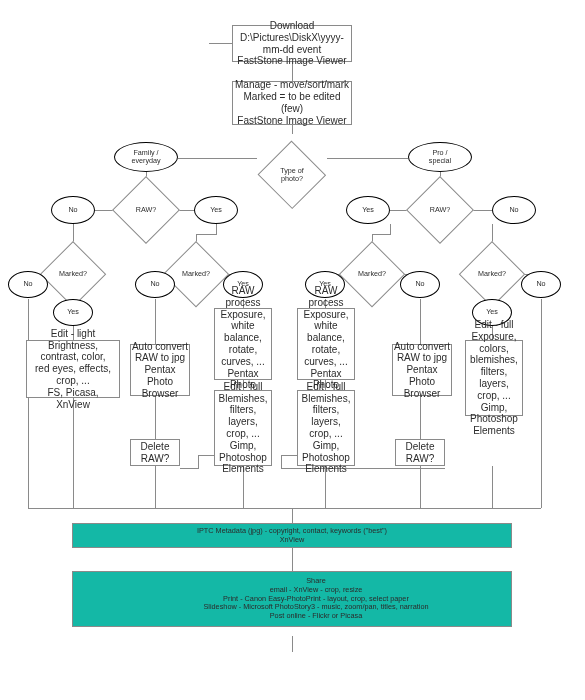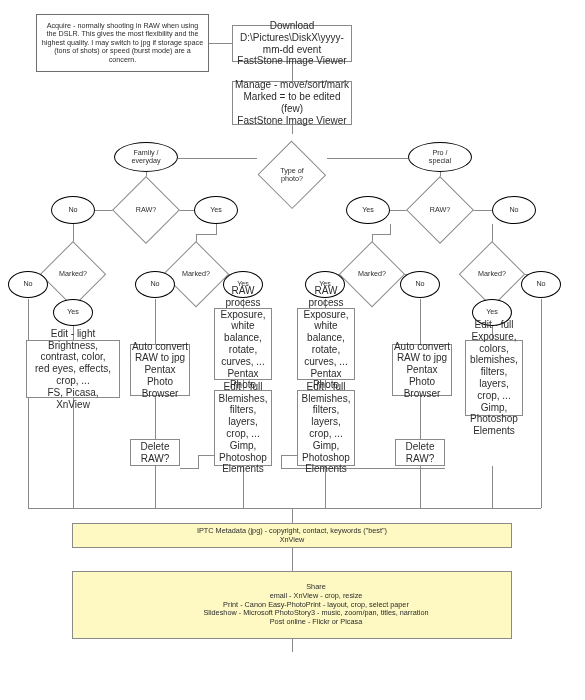--- a/index.html
+++ b/index.html
@@ -31,21 +31,21 @@
     line-height: 1.18;
     white-space: pre-line;
   }
   .box {
     border: 1px solid #8a8a8a;
     background: #ffffff;
     font-size: 10px;
   }
   .wide-box {
     border: 1px solid #8a8a8a;
-    background: #fef9c3;
+    background: #14b8a6;
     font-size: 7.3px;
   }
   .note {
     border: 1px solid #6e6e6e;
     background: #ffffff;
     font-size: 7.2px;
     padding: 2px 4px;
   }
   .ellipse {
     border: 1px solid #000000;
@@ -168,21 +168,20 @@
       <path d="M28 508 H541"></path>
 
       <path d="M292 508 V523"></path>
 
       <path d="M292 548 V571"></path>
 
       <path d="M292 636 V652"></path>
     </g>
   </svg>
 
-  <div class="node note" style="left:36px; top:14px; width:173px; height:58px;">Acquire - normally shooting in RAW when using the DSLR.  This gives the most flexibility and the highest quality.  I may switch to jpg if storage space (tons of shots) or speed (burst mode) are a concern.</div>
 
   <div class="node box" style="left:232px; top:25px; width:120px; height:37px;">Download
 D:\Pictures\DiskX\yyyy-mm-dd event
 FastStone Image Viewer</div>
 
   <div class="node box" style="left:232px; top:81px; width:120px; height:44px;">Manage - move/sort/mark
 Marked = to be edited (few)
 FastStone Image Viewer</div>
 
   <div class="diamond-wrap" style="left:257px; top:141px; width:70px; height:68px;">
@@ -311,20 +310,20 @@
 blemishes,
 filters, layers,
 crop, ...
 Gimp,
 Photoshop
 Elements</div>
 
   <div class="node wide-box" style="left:72px; top:523px; width:440px; height:25px;">IPTC Metadata (jpg) - copyright, contact, keywords ("best")
 XnView</div>
 
-  <div class="node wide-box" style="left:72px; top:571px; width:440px; height:68px;padding-left:48px;">Share
+  <div class="node wide-box" style="left:72px; top:571px; width:440px; height:56px;padding-left:48px;">Share
 email - XnView - crop, resize
 Print - Canon Easy-PhotoPrint - layout, crop, select paper
 Slideshow - Microsoft PhotoStory3 - music, zoom/pan, titles, narration
 Post online - Flickr or Picasa</div>
 
 
 </div>
 
 </body></html>

